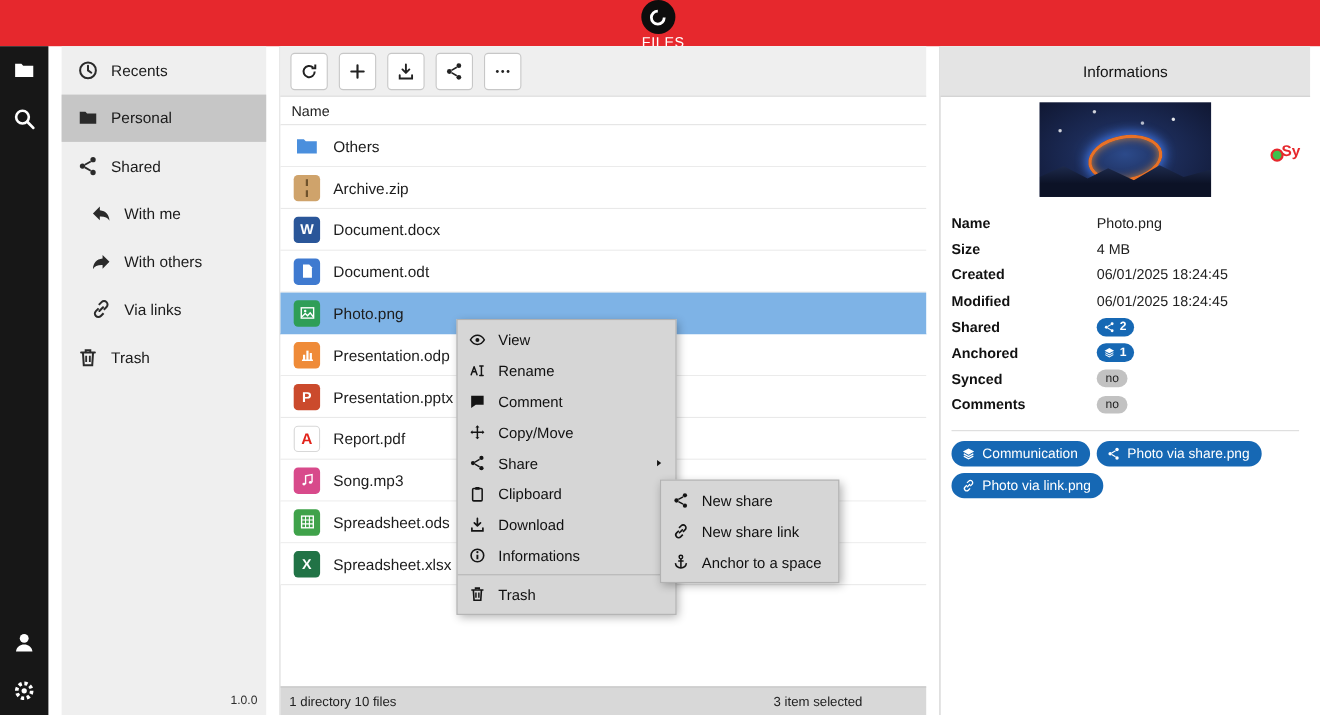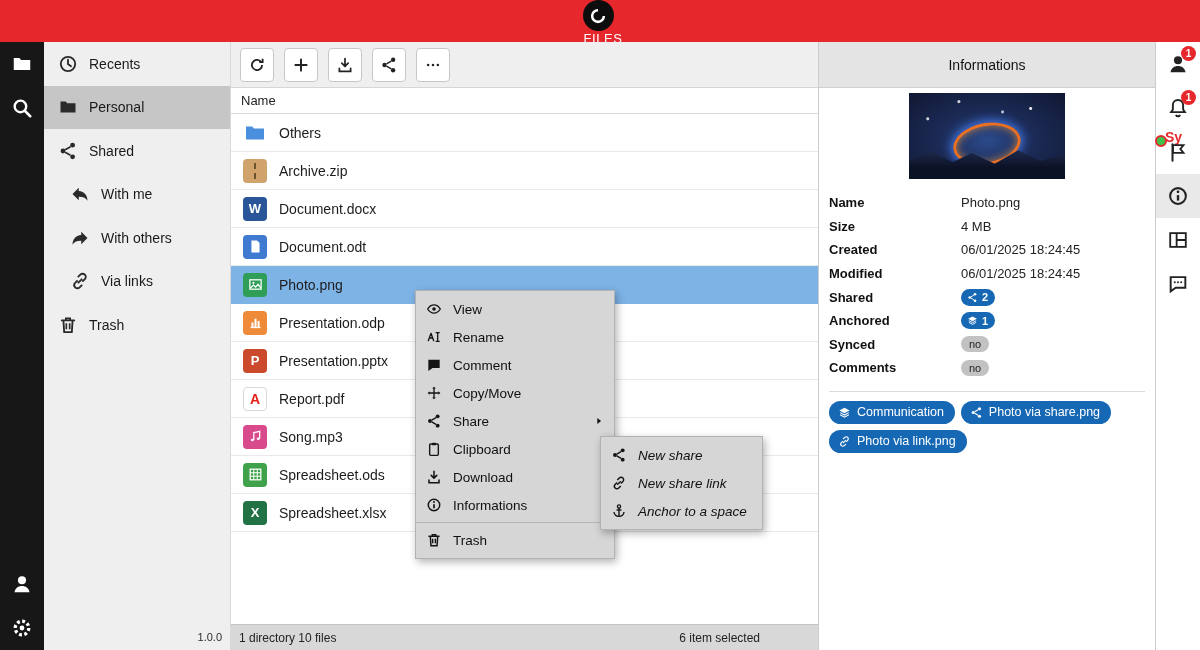--- a/index.html
+++ b/index.html
@@ -17,21 +17,21 @@
   .nav-chev { width:18px; height:18px; color:rgba(255,255,255,.85); }
   .nav-back { margin-left:88px; }
   .nav-fwd { margin-left:16px; }
   .bc-folder { width:20px; height:20px; color:#fff; margin-left:22px; }
   .bc-sep { width:11px; height:11px; color:#fff; margin-left:4px; }
   .bc-label { font-size:14px; color:#fff; margin-left:5px; }
   .avatar { margin-left:auto; width:33px; height:33px; border-radius:50%; background:#fff; color:#e6282d; font-weight:bold; font-size:14px; display:flex; align-items:center; justify-content:center; position:relative; }
   .presence { position:absolute; left:-2px; bottom:-2px; width:12px; height:12px; border-radius:50%; background:#3fc14c; border:2px solid #e6282d; }
 
   
-  .cols { display:flex; height:608px; }
+  .cols { display:flex; height:608px;gap:12px; }
 
   .rail-left { width:44px; flex:0 0 44px; background:#171717; display:flex; flex-direction:column; align-items:center; color:#fff; }
   .rail-btn { width:44px; height:44px; display:flex; align-items:center; justify-content:center; color:#fff; }
   .rail-btn .icon { width:22px; height:22px; }
   .rail-spacer { margin-top:auto; }
 
   .sidebar { width:186px; flex:0 0 186px; background:#efefef; display:flex; flex-direction:column; position:relative; }
   .side-item { height:43.5px; display:flex; align-items:center; gap:11px; padding-left:14px; font-size:14px; color:#1a1a1a; }
   .side-item .icon { width:20px; height:20px; color:#2a2a2a; flex:0 0 auto; }
   .side-item.selected { background:#c6c6c6; }
@@ -98,21 +98,21 @@
   .rr-item .rr-icon { width:22px; height:22px; }
   .rr-item.active { background:#e9e9e9; }
   .rr-badge { position:absolute; top:4px; right:4px; min-width:15px; height:15px; border-radius:8px; background:#e6282d; color:#fff; font-size:10px; font-weight:bold; display:flex; align-items:center; justify-content:center; padding:0 3px; }
 
   
   .context-menu { position:absolute; left:415px; top:290px; width:200px; background:#d6d6d6; border:1px solid #b2b2b2; box-shadow:2px 3px 8px rgba(0,0,0,.3); padding:4px 0; }
   .menu-item { height:28px; display:flex; align-items:center; gap:11px; padding:0 10px; font-size:13.5px; color:#101010; }
   .menu-item .mi { width:16px; height:16px; color:#141414; flex:0 0 auto; }
   .menu-caret { margin-left:auto; width:10px; height:10px; color:#141414; }
   .menu-divider { border-top:1px solid #b6b6b6; margin:3px 0; }
-  .submenu { position:absolute; left:600px; top:436px; width:163px; background:#d6d6d6; border:1px solid #b2b2b2; box-shadow:2px 3px 8px rgba(0,0,0,.3); padding:4px 0;font-style:italic; }
+  .submenu { position:absolute; left:600px; top:436px; width:163px; background:#d6d6d6; border:1px solid #b2b2b2; box-shadow:2px 3px 8px rgba(0,0,0,.3); padding:4px 0; }
 </style>
 </head>
 <body>
 
 <div class="app">
 
   <header class="topbar">
     <div class="logo">
       <span class="icon">
           <svg viewBox="0 0 24 24" xmlns="http://www.w3.org/2000/svg">
@@ -374,21 +374,21 @@
           </span>
         <span>Spreadsheet.ods</span>
       </div>
       <div class="file-row">
         <span class="file-icon fi-xlsx">X</span>
         <span>Spreadsheet.xlsx</span>
       </div>
 
       <div class="status">
         <span>1 directory 10 files</span>
-        <span>6 item selected</span>
+        <span>3 item selected</span>
       </div>
     </main>
 
     <section class="details">
       <div class="details-header">Informations</div>
       <div class="thumb-wrap">
         <div class="thumb"></div>
       </div>
       <div class="fields">
         <div class="field-row">

